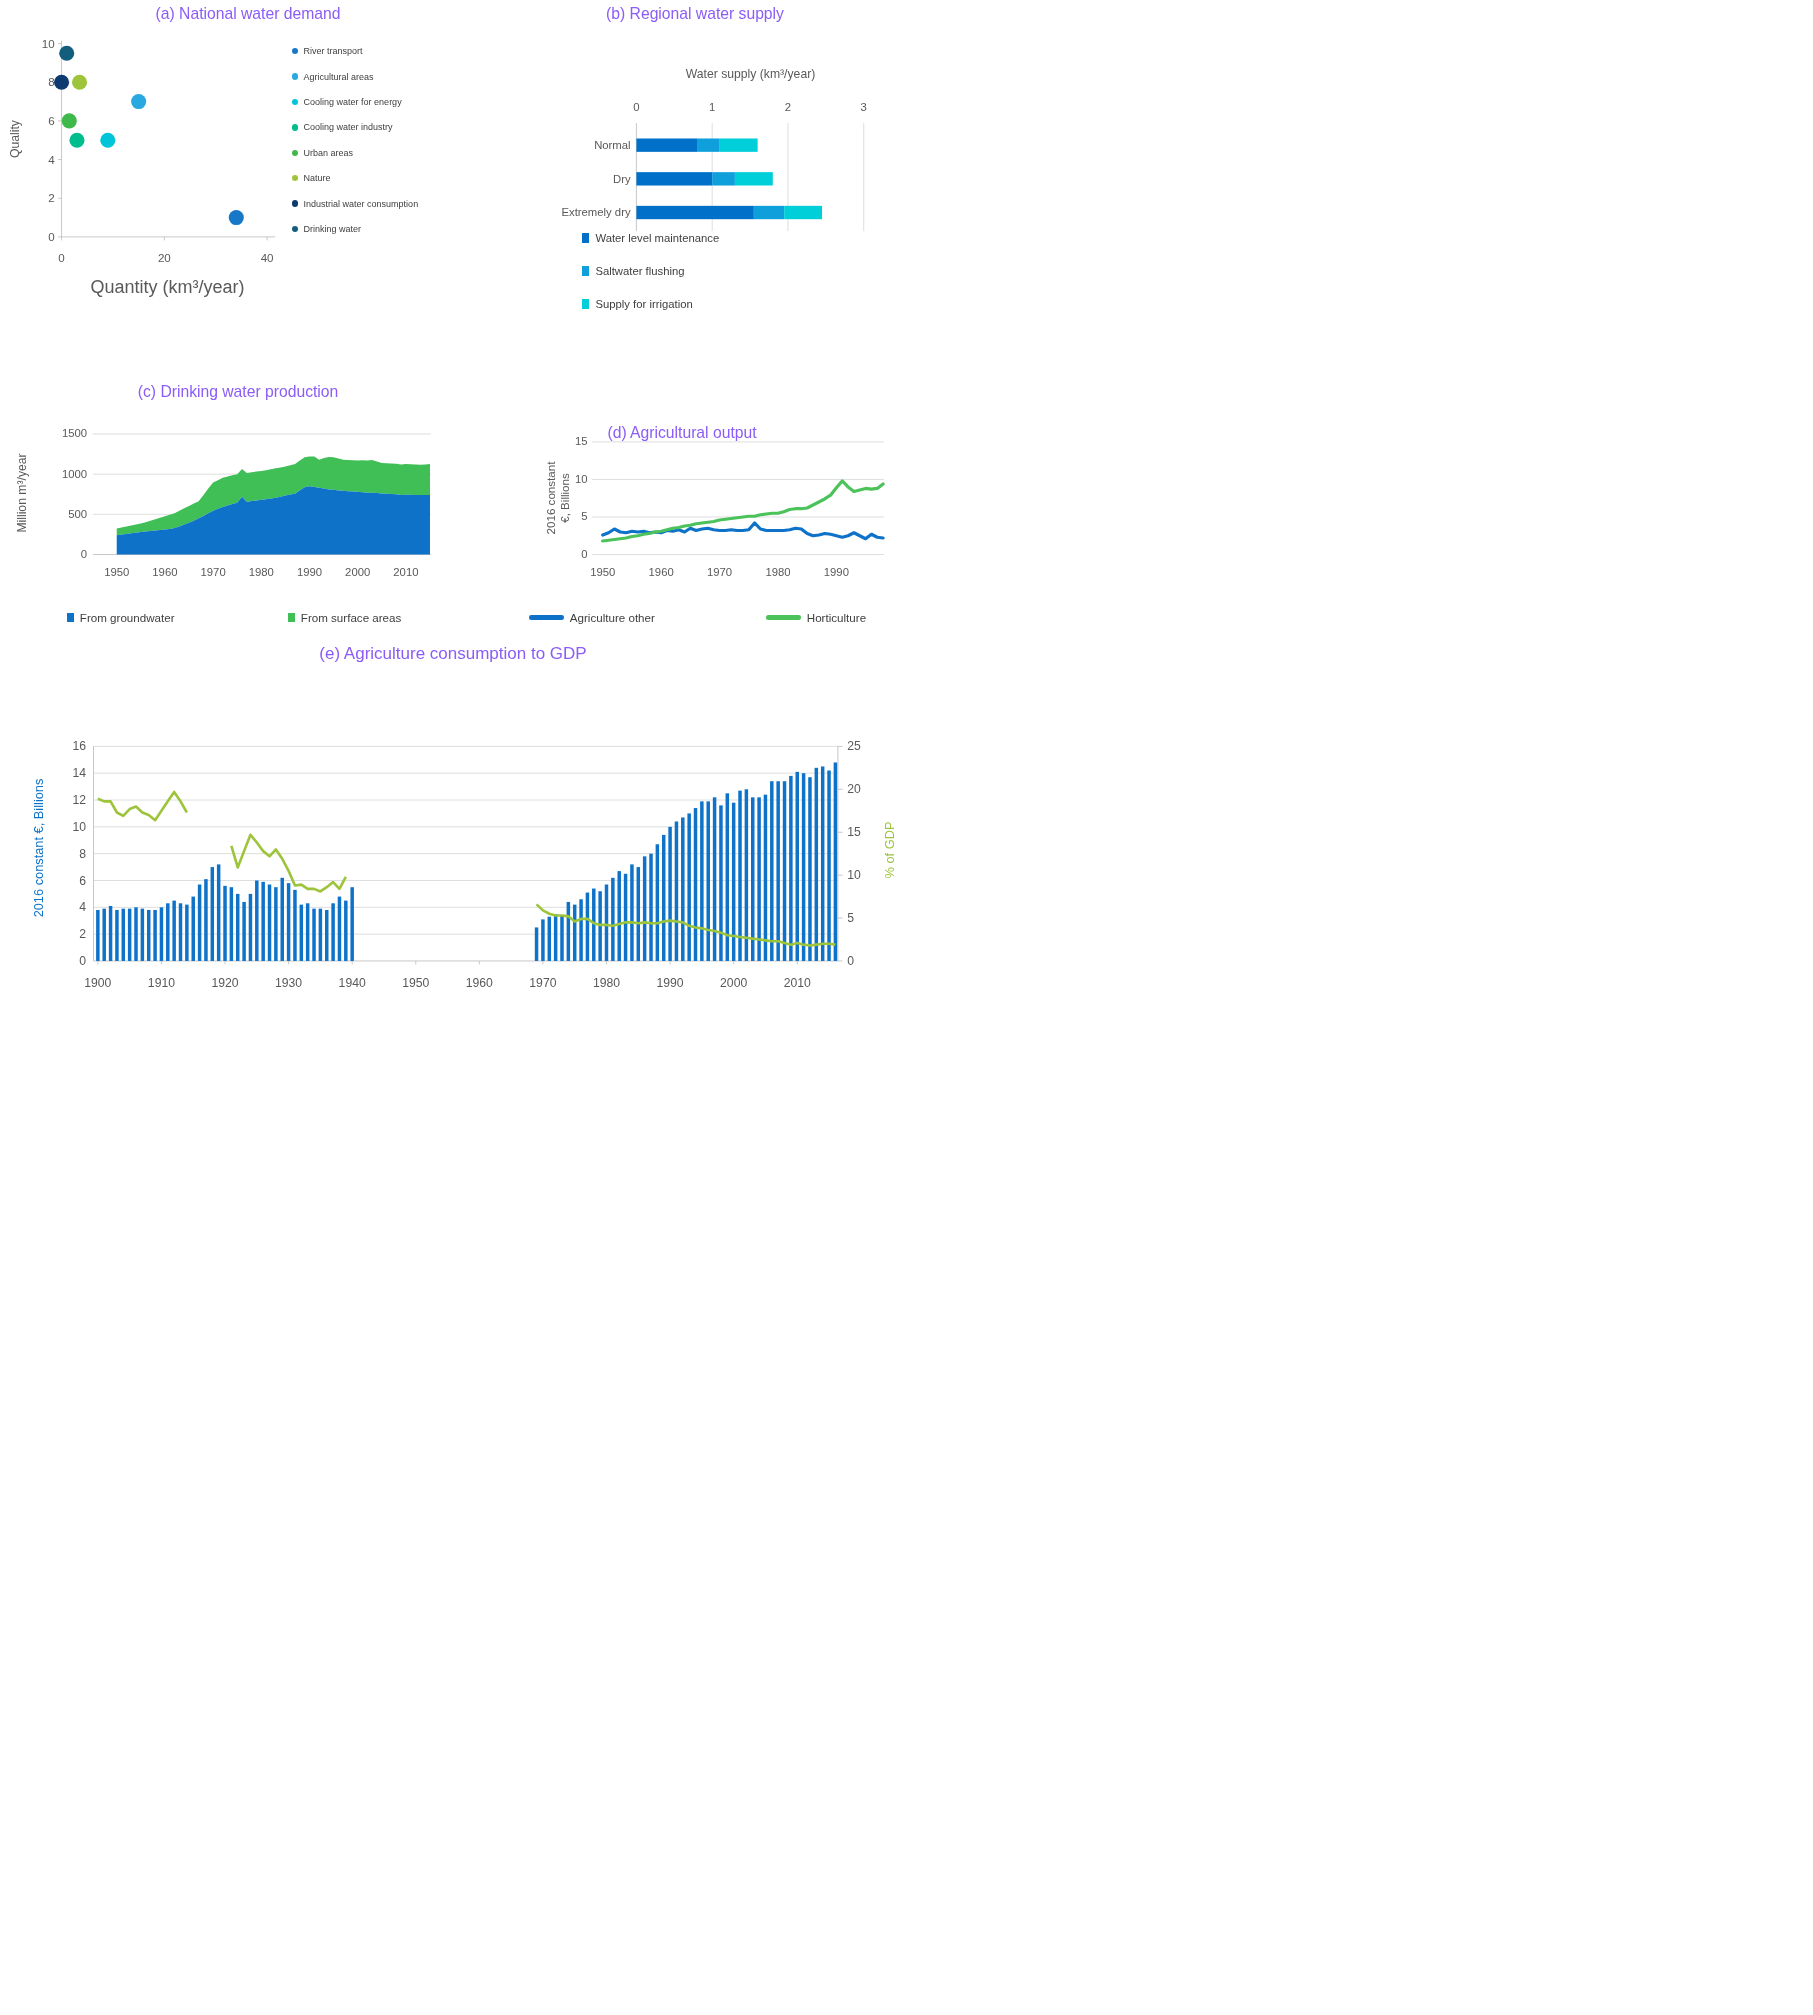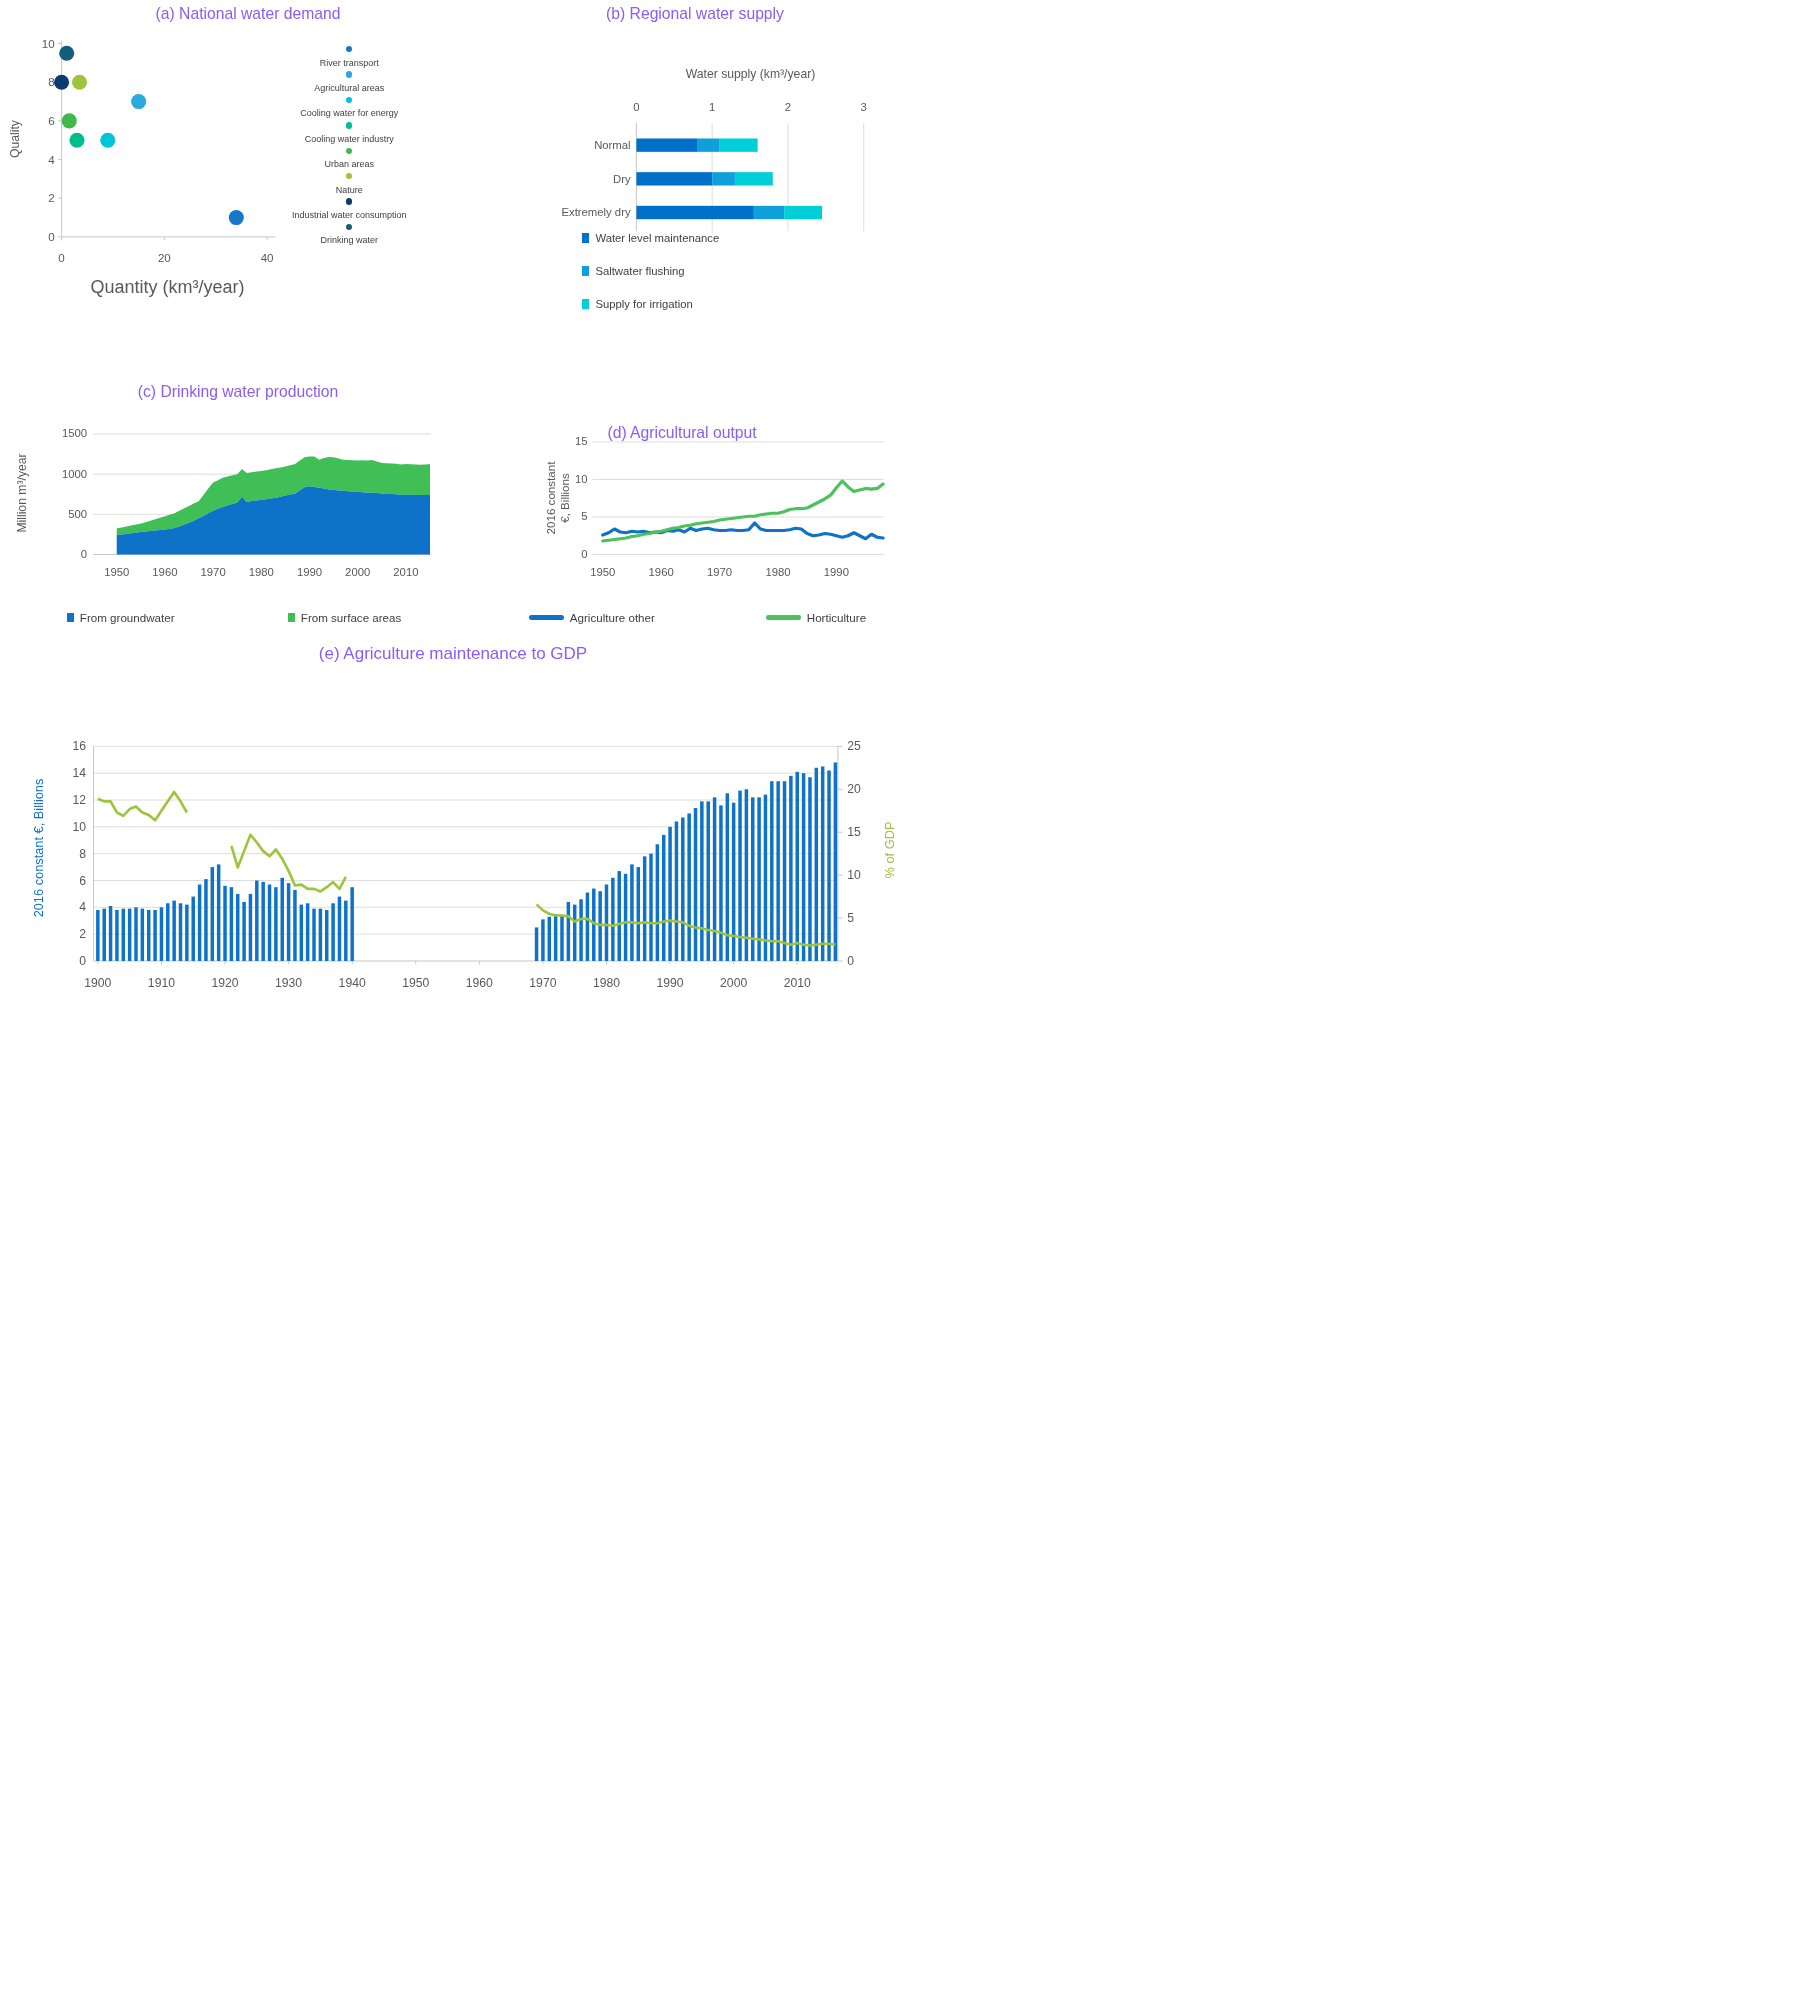--- a/index.html
+++ b/index.html
@@ -19,21 +19,21 @@
   #xlabel-a { left:62px; top:277px; width:211px; text-align:center; font-size:18px; }
   #ylabel-a { left:15px;  top:139px;  font-size:12.2px; }
   #axistitle-b { left:637px; top:67px; width:227px; text-align:center; font-size:12.2px; }
   #ylabel-c { left:22px;  top:493px;  font-size:12.2px; }
   #ylabel-d { left:558px; top:498px;  font-size:11.6px; text-align:center; line-height:1.2; }
   #ylabel-e-left  { left:38px;   top:848px; font-size:12.8px; color:#0d72c8; }
   #ylabel-e-right { left:889px; top:850px; font-size:12.8px; color:#9dc43b; }
   .legend { position:absolute; list-style:none; margin:0; padding:0; color:#404040; }
   .legend li { display:flex; align-items:center; white-space:nowrap; }
   #legend-a { left:292px; top:46px; font-size:9px; }
-  #legend-a li { gap:5.2px; height:10.4px; margin-bottom:15px;flex-direction:column; }
+  #legend-a li { gap:5.2px; height:10.4px; margin-bottom:15px; }
   .dot { width:6.4px; height:6.4px; border-radius:50%; flex:0 0 auto; }
   #legend-b { left:582px; top:232px; font-size:11.3px; }
   #legend-b li { gap:6.4px; margin-bottom:21px; }
   .sq { width:7px; height:9.3px; flex:0 0 auto; }
   #legend-c, #legend-d { left:0; top:611px; width:907px; height:17.4px; font-size:11.6px;text-align:center; }
   #legend-c li, #legend-d li { position:absolute; top:0; gap:5.8px; }
   #legend-c li:nth-child(1) { left:67px; }
   #legend-c li:nth-child(2) { left:288px; }
   #legend-d li:nth-child(1) { left:529px; }
   #legend-d li:nth-child(2) { left:766px; }
@@ -283,21 +283,21 @@
         <polyline points="168.5,1375.658 179.45,1380.092 190.4,1380.092 201.35,1399.306 212.3,1405.218 223.25,1393.394 234.2,1388.96 245.14999999999998,1399.306 256.1,1403.74 267.05,1412.608 278,1396.35 288.95,1380.092 299.9,1363.834 310.85,1380.092 321.79999999999995,1399.306" fill="none" stroke="#9dc43b" stroke-width="4.5" stroke-linejoin="round"></polyline>
         <polyline points="398.45,1456.948 409.4,1493.898 420.35,1465.816 431.29999999999995,1437.734 442.25,1451.036 453.2,1465.816 464.15,1474.684 475.09999999999997,1462.8600000000001 486.04999999999995,1479.118 497,1499.81 507.95,1524.936 518.9,1523.458 529.8499999999999,1530.848 540.8,1530.848 551.75,1535.282 562.7,1527.892 573.65,1519.0240000000001 584.5999999999999,1530.848 595.55,1510.156" fill="none" stroke="#9dc43b" stroke-width="4.5" stroke-linejoin="round"></polyline>
         <polyline points="924.05,1557.452 935,1567.798 945.9499999999999,1573.71 956.9,1576.666 967.8499999999999,1576.666 978.8,1578.144 989.75,1587.012 1000.6999999999999,1582.578 1011.65,1582.578 1022.5999999999999,1589.968 1033.55,1592.924 1044.5,1592.924 1055.4499999999998,1594.402 1066.4,1591.446 1077.35,1588.49 1088.3,1588.49 1099.25,1589.968 1110.1999999999998,1588.49 1121.15,1589.968 1132.1,1589.968 1143.05,1587.012 1154,1585.534 1164.9499999999998,1587.012 1175.9,1588.49 1186.85,1594.402 1197.8,1597.358 1208.75,1598.836 1219.6999999999998,1601.792 1230.6499999999999,1603.27 1241.6,1606.226 1252.55,1610.66 1263.5,1612.138 1274.4499999999998,1613.616 1285.3999999999999,1615.094 1296.35,1616.5720000000001 1307.3,1618.05 1318.25,1619.528 1329.1999999999998,1621.006 1340.1499999999999,1621.006 1351.1,1623.962 1362.05,1626.918 1373,1623.962 1383.9499999999998,1626.918 1394.8999999999999,1628.396 1405.85,1626.918 1416.8,1625.44 1427.75,1625.44 1438.6999999999998,1626.918" fill="none" stroke="#9dc43b" stroke-width="4.5" stroke-linejoin="round"></polyline>
       </g>
     </svg>
 
   <div class="t" id="title-a">(a) National water demand</div>
   <div class="t" id="title-b">(b) Regional water supply</div>
   <div class="t" id="title-c">(c) Drinking water production</div>
   <div class="t" id="title-d">(d) Agricultural output</div>
-  <div class="t" id="title-e">(e) Agriculture maintenance to GDP</div>
+  <div class="t" id="title-e">(e) Agriculture consumption to GDP</div>
 
   <div class="axis-label" id="xlabel-a">Quantity (km³/year)</div>
   <div class="axis-label vlabel" id="ylabel-a">Quality</div>
   <div class="axis-label" id="axistitle-b">Water supply (km³/year)</div>
   <div class="axis-label vlabel" id="ylabel-c">Million m³/year</div>
   <div class="axis-label vlabel" id="ylabel-d">
     <div>2016 constant</div>
     <div>€, Billions</div>
   </div>
   <div class="vlabel" id="ylabel-e-left">2016 constant €, Billions</div>

